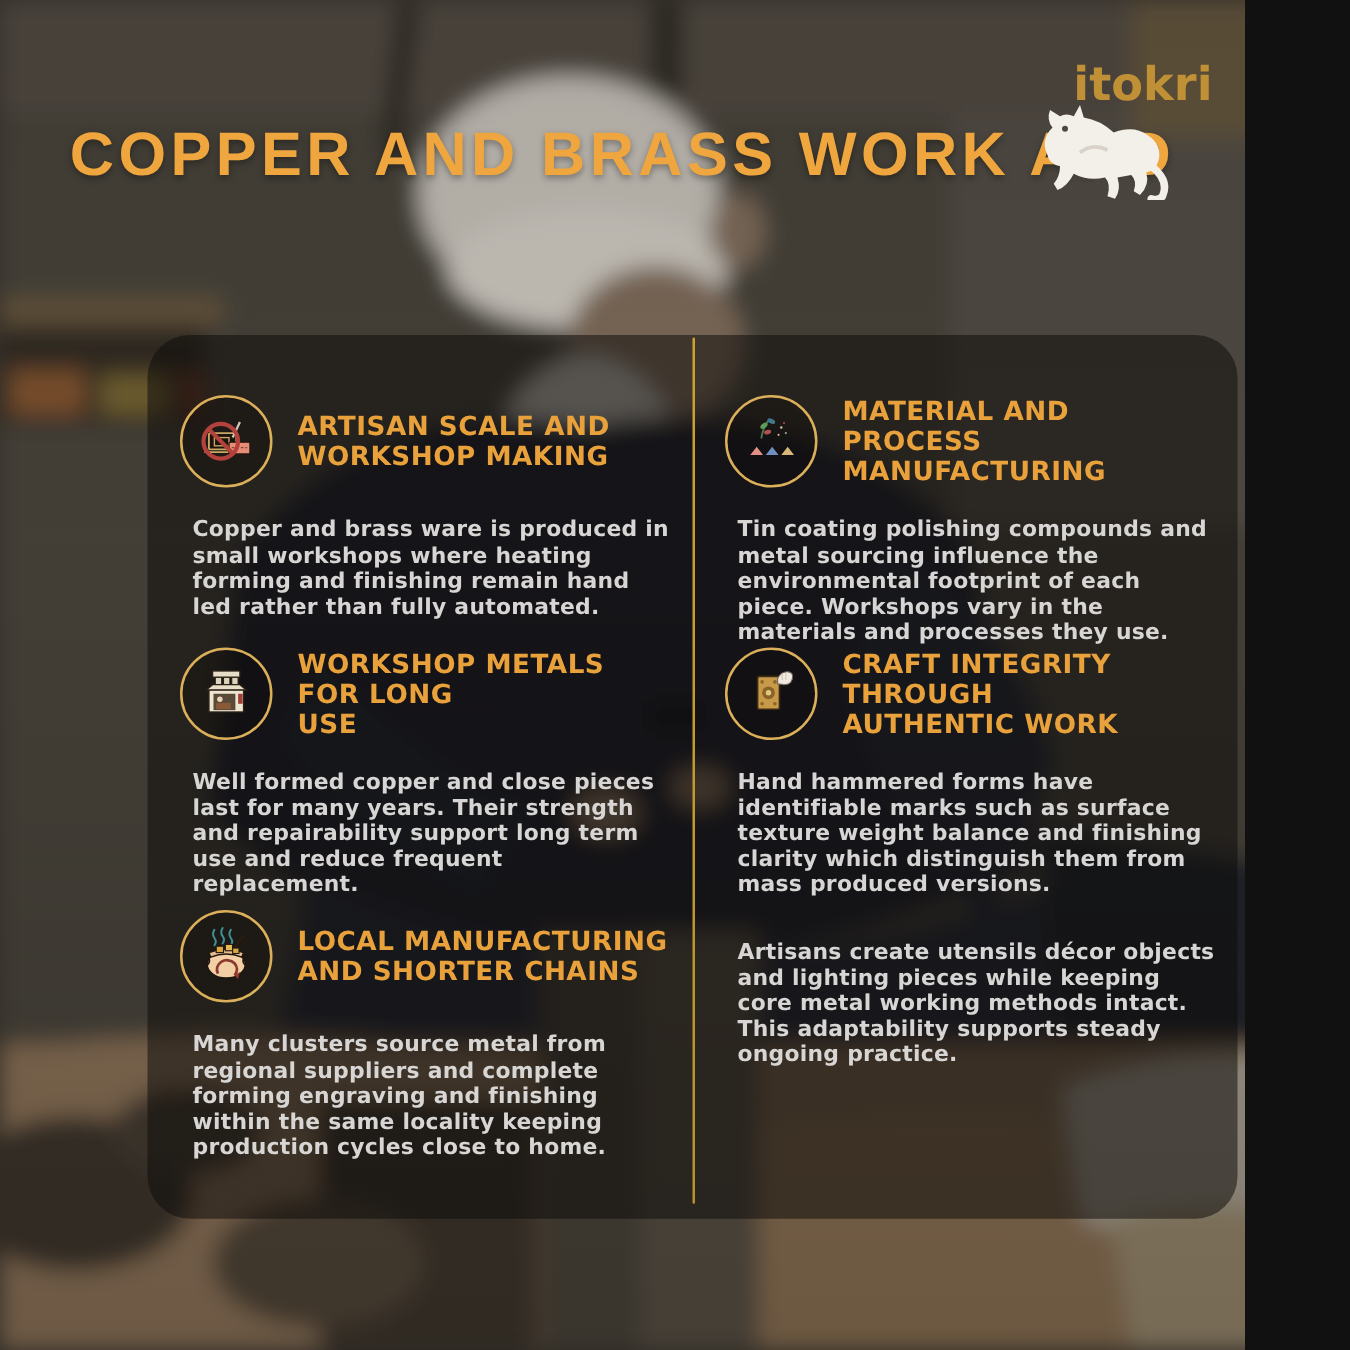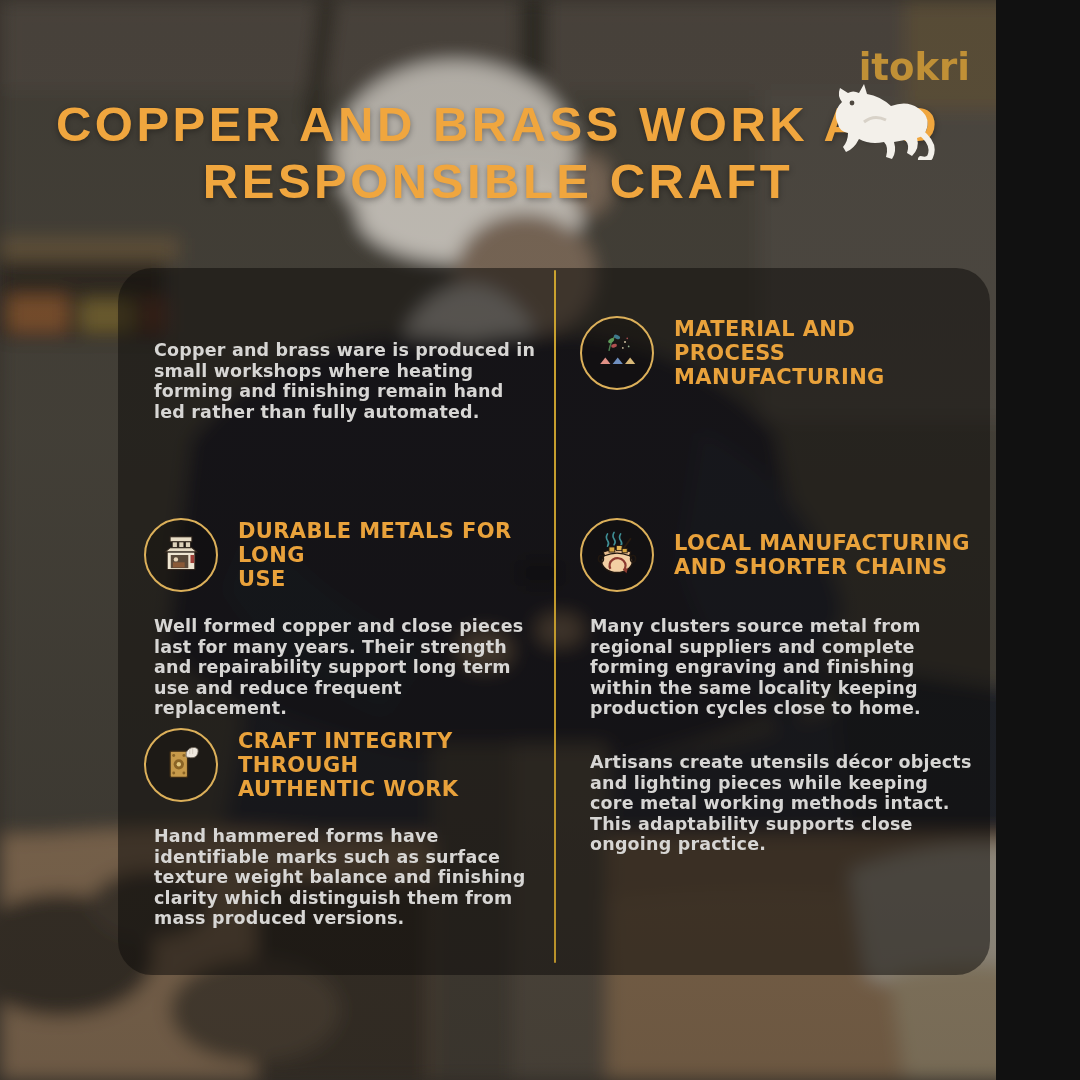--- a/index.html
+++ b/index.html
@@ -124,27 +124,42 @@
     <svg width="130" height="98" viewBox="0 0 130 98" aria-hidden="true">
       <path d="M30 62 Q24 50 34 40 Q29 34 32 26 L40 31 Q45 28 51 31 L56 22 L59 32 Q72 34 83 44 Q99 38 110 46 Q122 54 119 66 Q117 74 109 76 Q112 86 104 94 L99 91 Q102 83 97 78 L86 80 Q89 90 84 97 L78 95 Q81 85 76 80 Q62 83 51 77 Q46 87 38 90 L35 85 Q40 79 40 71 Q31 69 30 62 Z" fill="#f3f0ea"></path>
       <path d="M112 70 Q128 82 122 95 Q119 99 113 97" fill="none" stroke="#f3f0ea" stroke-width="6" stroke-linecap="round"></path>
       <circle cx="44" cy="41" r="2.4" fill="#4e4840"></circle>
       <path d="M56 60 Q66 52 78 58" stroke="#d8d2c8" stroke-width="3" fill="none"></path>
     </svg>
   </div>
 
   <div class="title">
     <div>COPPER AND BRASS WORK AND</div>
-    <div>RESPONSIBLE CRAFT</div>
   </div>
 
   <div class="panel">
     <div class="vdivider"></div>
 
     <section class="card">
+      <div class="card-head">
+        <div class="icon-circle">
+          <svg width="54" height="54" viewBox="0 0 74 74" aria-hidden="true">
+            <rect x="18" y="28" width="30" height="18" rx="2" fill="#1c140e" stroke="#c9a765" stroke-width="2"></rect>
+            <rect x="24" y="33" width="16" height="9" fill="none" stroke="#c9a765" stroke-width="1.5"></rect>
+            <line x1="13" y1="49" x2="60" y2="49" stroke="#c9a765" stroke-width="2"></line>
+            <line x1="52" y1="16" x2="44" y2="33" stroke="#cfc6b8" stroke-width="2.5"></line>
+            <rect x="40" y="38" width="23" height="13" rx="1.5" fill="#e78d77" stroke="#26160e" stroke-width="1.5"></rect>
+            <line x1="43" y1="44" x2="60" y2="44" stroke="#7d4a2a" stroke-width="1.5" stroke-dasharray="3 2"></line>
+            <circle cx="31" cy="37" r="19" fill="none" stroke="#b5413c" stroke-width="4.5"></circle>
+            <line x1="18" y1="24" x2="44" y2="50" stroke="#b5413c" stroke-width="4.5"></line>
+          </svg>
+        </div>
+        <h2>ARTISAN SCALE AND
+WORKSHOP MAKING</h2>
+      </div>
       <p>Copper and brass ware is produced in small workshops where heating forming and finishing remain hand led rather than fully automated.</p>
     </section>
 
     <section class="card">
       <div class="card-head">
         <div class="icon-circle">
           <svg width="54" height="54" viewBox="0 0 74 74" aria-hidden="true">
             <path d="M26 34 Q28 22 34 14" stroke="#4a7c4e" stroke-width="2" fill="none"></path>
             <ellipse cx="29" cy="20" rx="4.5" ry="2.6" fill="#5e9c5a" transform="rotate(-35 29 20)"></ellipse>
             <ellipse cx="37" cy="15" rx="4.5" ry="2.6" fill="#3f7a8c" transform="rotate(25 37 15)"></ellipse>
@@ -154,42 +169,65 @@
             <circle cx="45" cy="30" r="1.2" fill="#cbbd9e"></circle>
               <circle cx="51" cy="17" r="1.1" fill="#b05050"></circle>
             <path d="M14 52 L21 43 L28 52 Z" fill="#e09086"></path>
             <path d="M31 52 L38 43 L45 52 Z" fill="#6f8fc0"></path>
             <path d="M48 52 L55 43 L62 52 Z" fill="#d8b878"></path>
           </svg>
         </div>
         <h2>MATERIAL AND PROCESS
 MANUFACTURING</h2>
       </div>
+      <p>Tin coating polishing compounds and metal sourcing influence the environmental footprint of each piece. Workshops vary in the materials and processes they use.</p>
     </section>
 
     <section class="card">
       <div class="card-head">
         <div class="icon-circle">
           <svg width="54" height="54" viewBox="0 0 74 74" aria-hidden="true">
             <rect x="22" y="12" width="30" height="7" fill="#e8ddc6" stroke="#2a2018" stroke-width="1.5"></rect>
             <rect x="25" y="19" width="7" height="8" fill="#ddd2ba" stroke="#2a2018" stroke-width="1.2"></rect>
             <rect x="34" y="19" width="7" height="8" fill="#ddd2ba" stroke="#2a2018" stroke-width="1.2"></rect>
             <rect x="43" y="19" width="7" height="8" fill="#ddd2ba" stroke="#2a2018" stroke-width="1.2"></rect>
             <path d="M15 33 L22 27 L52 27 L59 33 Z" fill="#e8ddc6" stroke="#2a2018" stroke-width="1.5"></path>
             <rect x="18" y="33" width="38" height="24" fill="#efe6d2" stroke="#2a2018" stroke-width="1.5"></rect>
             <rect x="23" y="37" width="24" height="18" fill="#5a4a3a"></rect>
             <circle cx="30" cy="43" r="3" fill="#e8d5b8"></circle>
             <rect x="26" y="47" width="16" height="7" fill="#8a5a38"></rect>
             <rect x="50" y="37" width="5" height="11" fill="#a04038"></rect>
           </svg>
         </div>
-        <h2>DURABLE METALS FOR LONG
+        <h2>WORKSHOP METALS FOR LONG
 USE</h2>
       </div>
       <p>Well formed copper and close pieces last for many years. Their strength and repairability support long term use and reduce frequent replacement.</p>
+    </section>
+
+    <section class="card">
+      <div class="card-head">
+        <div class="icon-circle">
+          <svg width="54" height="54" viewBox="0 0 74 74" aria-hidden="true">
+            <rect x="22" y="18" width="24" height="36" rx="2" fill="#c79a4a" stroke="#3a2a14" stroke-width="1.8"></rect>
+            <circle cx="34" cy="36" r="7" fill="#8a6426"></circle>
+            <circle cx="34" cy="36" r="3" fill="#e2c77e"></circle>
+            <circle cx="27" cy="24" r="2" fill="#8a6426"></circle>
+              <circle cx="41" cy="24" r="2" fill="#8a6426"></circle>
+            <circle cx="27" cy="48" r="2" fill="#8a6426"></circle>
+              <circle cx="41" cy="48" r="2" fill="#8a6426"></circle>
+            <path d="M44 20 Q48 12 56 13 Q62 14 60 21 Q58 28 50 27 L44 26 Z" fill="#efe9df" stroke="#6b6257" stroke-width="1.2"></path>
+            <line x1="49" y1="15" x2="49" y2="22" stroke="#cfc6b8" stroke-width="1.2"></line>
+            <line x1="53" y1="14" x2="53" y2="22" stroke="#cfc6b8" stroke-width="1.2"></line>
+          </svg>
+        </div>
+        <h2>CRAFT INTEGRITY THROUGH
+AUTHENTIC WORK</h2>
+      </div>
+      <p>Hand hammered forms have identifiable marks such as surface texture weight balance and finishing clarity which distinguish them from mass produced versions.</p>
     </section>
 
     <section class="card">
       <div class="card-head">
         <div class="icon-circle">
           <svg width="54" height="54" viewBox="0 0 74 74" aria-hidden="true">
             <path d="M24 8 q-3 5 0 9 q3 4 0 8" stroke="#3f8f96" stroke-width="2.2" fill="none" stroke-linecap="round"></path>
             <path d="M33 6 q-3 5 0 9 q3 4 0 8" stroke="#3f8f96" stroke-width="2.2" fill="none" stroke-linecap="round"></path>
             <path d="M42 8 q-3 5 0 9 q3 4 0 8" stroke="#3f8f96" stroke-width="2.2" fill="none" stroke-linecap="round"></path>
             <line x1="56" y1="14" x2="46" y2="28" stroke="#2a1c10" stroke-width="2.5"></line>
@@ -204,38 +242,16 @@
             <path d="M46 58 l6 -4 l-2 8 Z" fill="#8c3a30"></path>
           </svg>
         </div>
         <h2>LOCAL MANUFACTURING
 AND SHORTER CHAINS</h2>
       </div>
       <p>Many clusters source metal from regional suppliers and complete forming engraving and finishing within the same locality keeping production cycles close to home.</p>
     </section>
 
     <section class="card">
-      <div class="card-head">
-        <div class="icon-circle">
-          <svg width="54" height="54" viewBox="0 0 74 74" aria-hidden="true">
-            <rect x="22" y="18" width="24" height="36" rx="2" fill="#c79a4a" stroke="#3a2a14" stroke-width="1.8"></rect>
-            <circle cx="34" cy="36" r="7" fill="#8a6426"></circle>
-            <circle cx="34" cy="36" r="3" fill="#e2c77e"></circle>
-            <circle cx="27" cy="24" r="2" fill="#8a6426"></circle>
-              <circle cx="41" cy="24" r="2" fill="#8a6426"></circle>
-            <circle cx="27" cy="48" r="2" fill="#8a6426"></circle>
-              <circle cx="41" cy="48" r="2" fill="#8a6426"></circle>
-            <path d="M44 20 Q48 12 56 13 Q62 14 60 21 Q58 28 50 27 L44 26 Z" fill="#efe9df" stroke="#6b6257" stroke-width="1.2"></path>
-            <line x1="49" y1="15" x2="49" y2="22" stroke="#cfc6b8" stroke-width="1.2"></line>
-            <line x1="53" y1="14" x2="53" y2="22" stroke="#cfc6b8" stroke-width="1.2"></line>
-          </svg>
-        </div>
-        <h2>CRAFT INTEGRITY THROUGH
-AUTHENTIC WORK</h2>
-      </div>
-      <p>Hand hammered forms have identifiable marks such as surface texture weight balance and finishing clarity which distinguish them from mass produced versions.</p>
-    </section>
-
-    <section class="card">
-      <p>Artisans create utensils décor objects and lighting pieces while keeping core metal working methods intact. This adaptability supports close ongoing practice.</p>
+      <p>Artisans create utensils décor objects and lighting pieces while keeping core metal working methods intact. This adaptability supports steady ongoing practice.</p>
     </section>
   </div>
 </div>
 
 </body></html>

